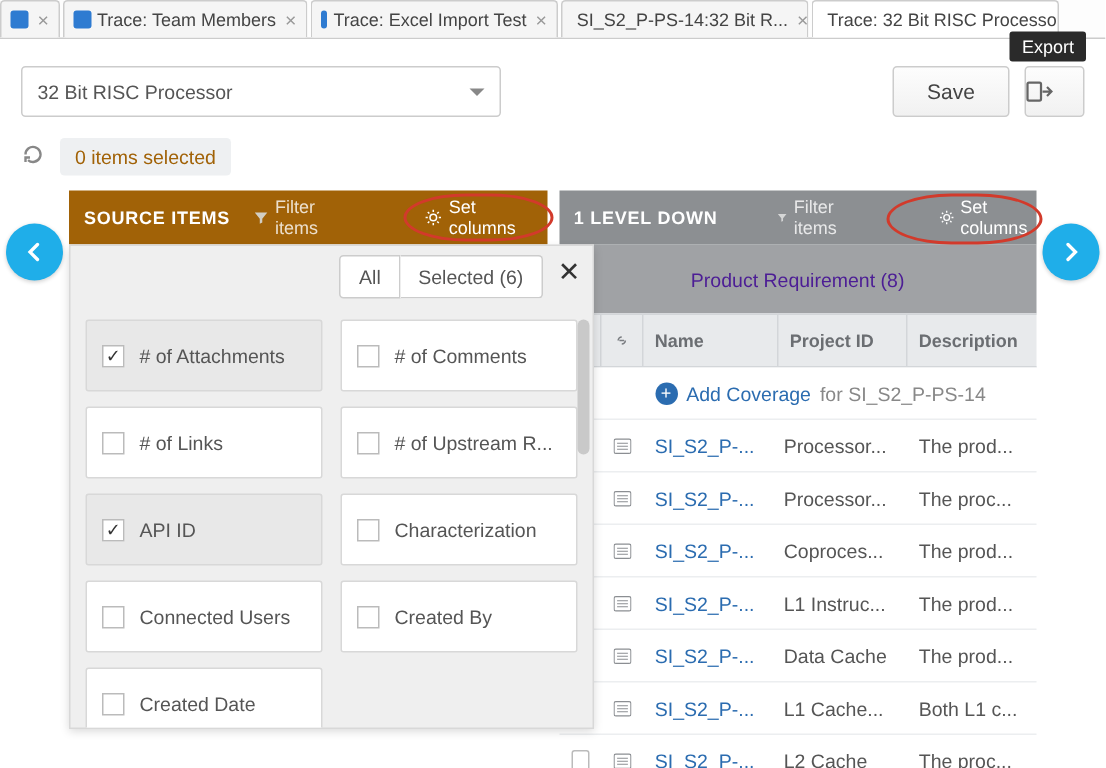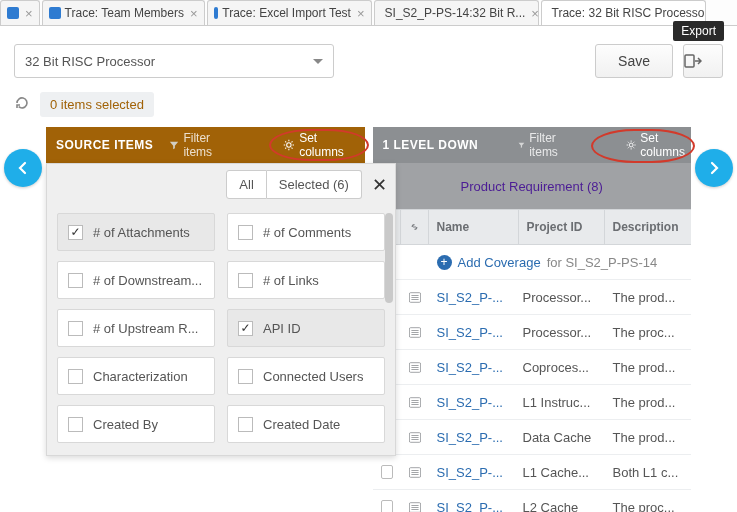--- a/index.html
+++ b/index.html
@@ -166,21 +166,21 @@
   .colpicker{
     position:absolute;
     top:36px; left:0;
     width:350px;
     background:#efefef;
     border:1px solid #d8d8d8;
     box-shadow:0 2px 6px rgba(0,0,0,0.15);
     z-index:10;
   }
   .cp-tabs{
-    display:flex;justify-content:flex-end;align-items:center;
+    display:flex;justify-content:flex-end;
     padding:6px 8px;gap:0;
   }
   .cp-tab{
     background:#fff;border:1px solid #ccc;
     padding:6px 12px;font-size:13px;color:#555;
   }
   .cp-tab:first-child{border-radius:3px 0 0 3px;}
   .cp-tab.mid{border-left:none;border-radius:0 3px 3px 0;}
   .cp-close{margin-left:10px;font-size:18px;color:#333;cursor:pointer;}
   .cp-body{
@@ -188,21 +188,21 @@
     display:grid;
     grid-template-columns:1fr 1fr;
     gap:10px 12px;
     max-height:280px;
     overflow:hidden;
     position:relative;
   }
   .cp-item{
     background:#fff;border:1px solid #d8d8d8;border-radius:2px;
     display:flex;align-items:center;gap:10px;
-    padding:8px 10px;height:38px;
+    padding:8px 10px;height:48px;
     font-size:13px;color:#555;
     white-space:nowrap;overflow:hidden;text-overflow:ellipsis;
   }
   .cp-item.sel{background:#e8e8e8;}
   .cb{width:15px;height:15px;border:1px solid #bbb;background:#fff;display:inline-flex;align-items:center;justify-content:center;font-size:12px;color:#333;}
   .cb.on::after{content:"✓";}
   .cp-scroll{
     position:absolute;right:2px;top:8px;bottom:8px;width:8px;
     background:transparent;
   }
@@ -335,24 +335,20 @@
       </div>
       <div class="cp-body" id="cp-body">
 
         <div class="cp-item sel">
             <span class="cb on"></span>
             <span># of Attachments</span>
           </div>
           <div class="cp-item">
             <span class="cb"></span>
             <span># of Comments</span>
-          </div>
-          <div class="cp-item">
-            <span class="cb"></span>
-            <span># of Downstream...</span>
           </div>
           <div class="cp-item">
             <span class="cb"></span>
             <span># of Links</span>
           </div>
           <div class="cp-item">
             <span class="cb"></span>
             <span># of Upstream R...</span>
           </div>
           <div class="cp-item sel">

